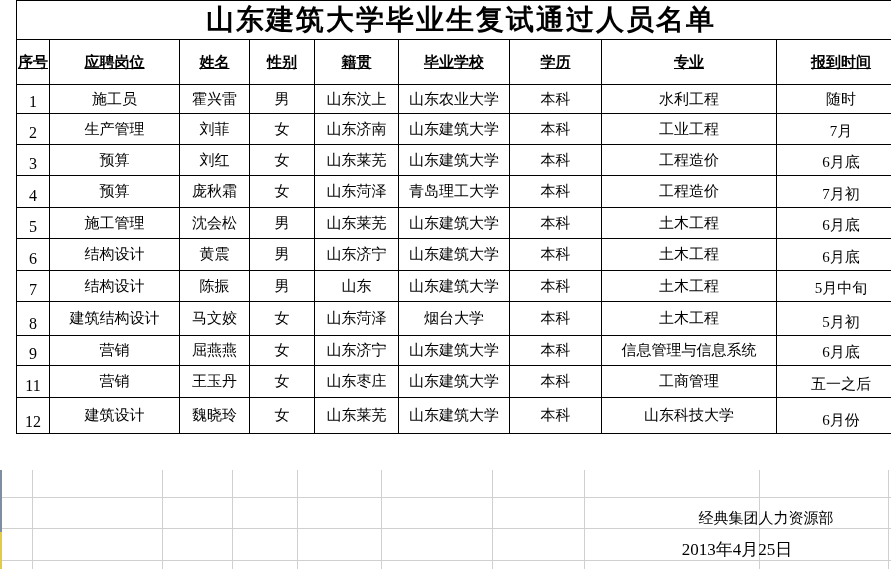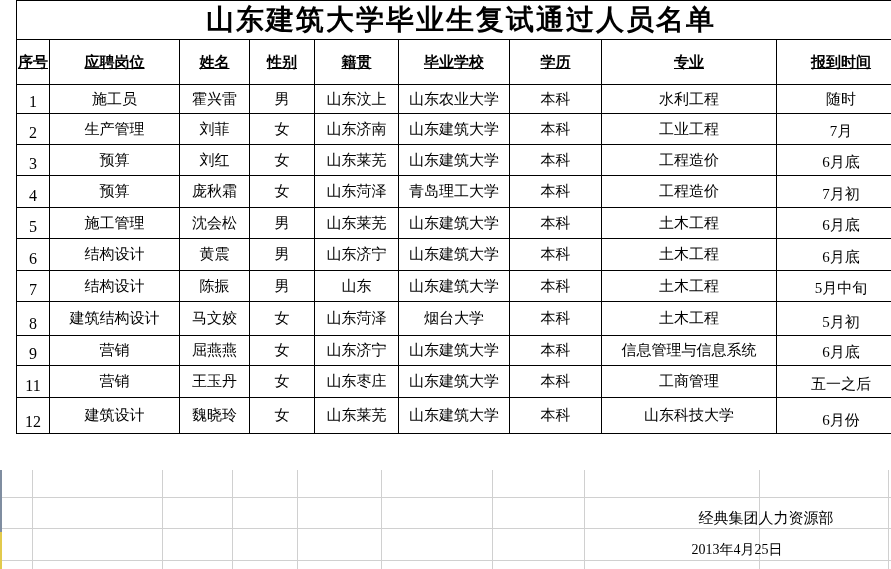--- a/index.html
+++ b/index.html
@@ -34,21 +34,21 @@
   #body tr:first-child td.col-8{vertical-align:middle;padding-bottom:0;border-radius:13px;}
   
   .gridline{position:absolute;background:#d0d0d0;}
   
   .footer-dept{
     position:absolute;left:614px;width:304px;top:509px;
     line-height:18px;font-size:15px;text-align:center;
   }
   .footer-date{
     position:absolute;left:585px;width:304px;top:541px;
-    line-height:18px;font-size:14px;text-align:center;
+    line-height:18px;font-size:17px;text-align:center;
     font-family:"Liberation Serif","DejaVu Serif",serif;
   }
   
   .edge-top{position:absolute;left:0;top:470px;width:2px;height:62px;background:#7f8da0;}
   .edge-bottom{position:absolute;left:0;top:532px;width:2px;height:37px;background:#e2ca4c;}
 </style>
 </head>
 <body>
 
 <div class="sheet">

